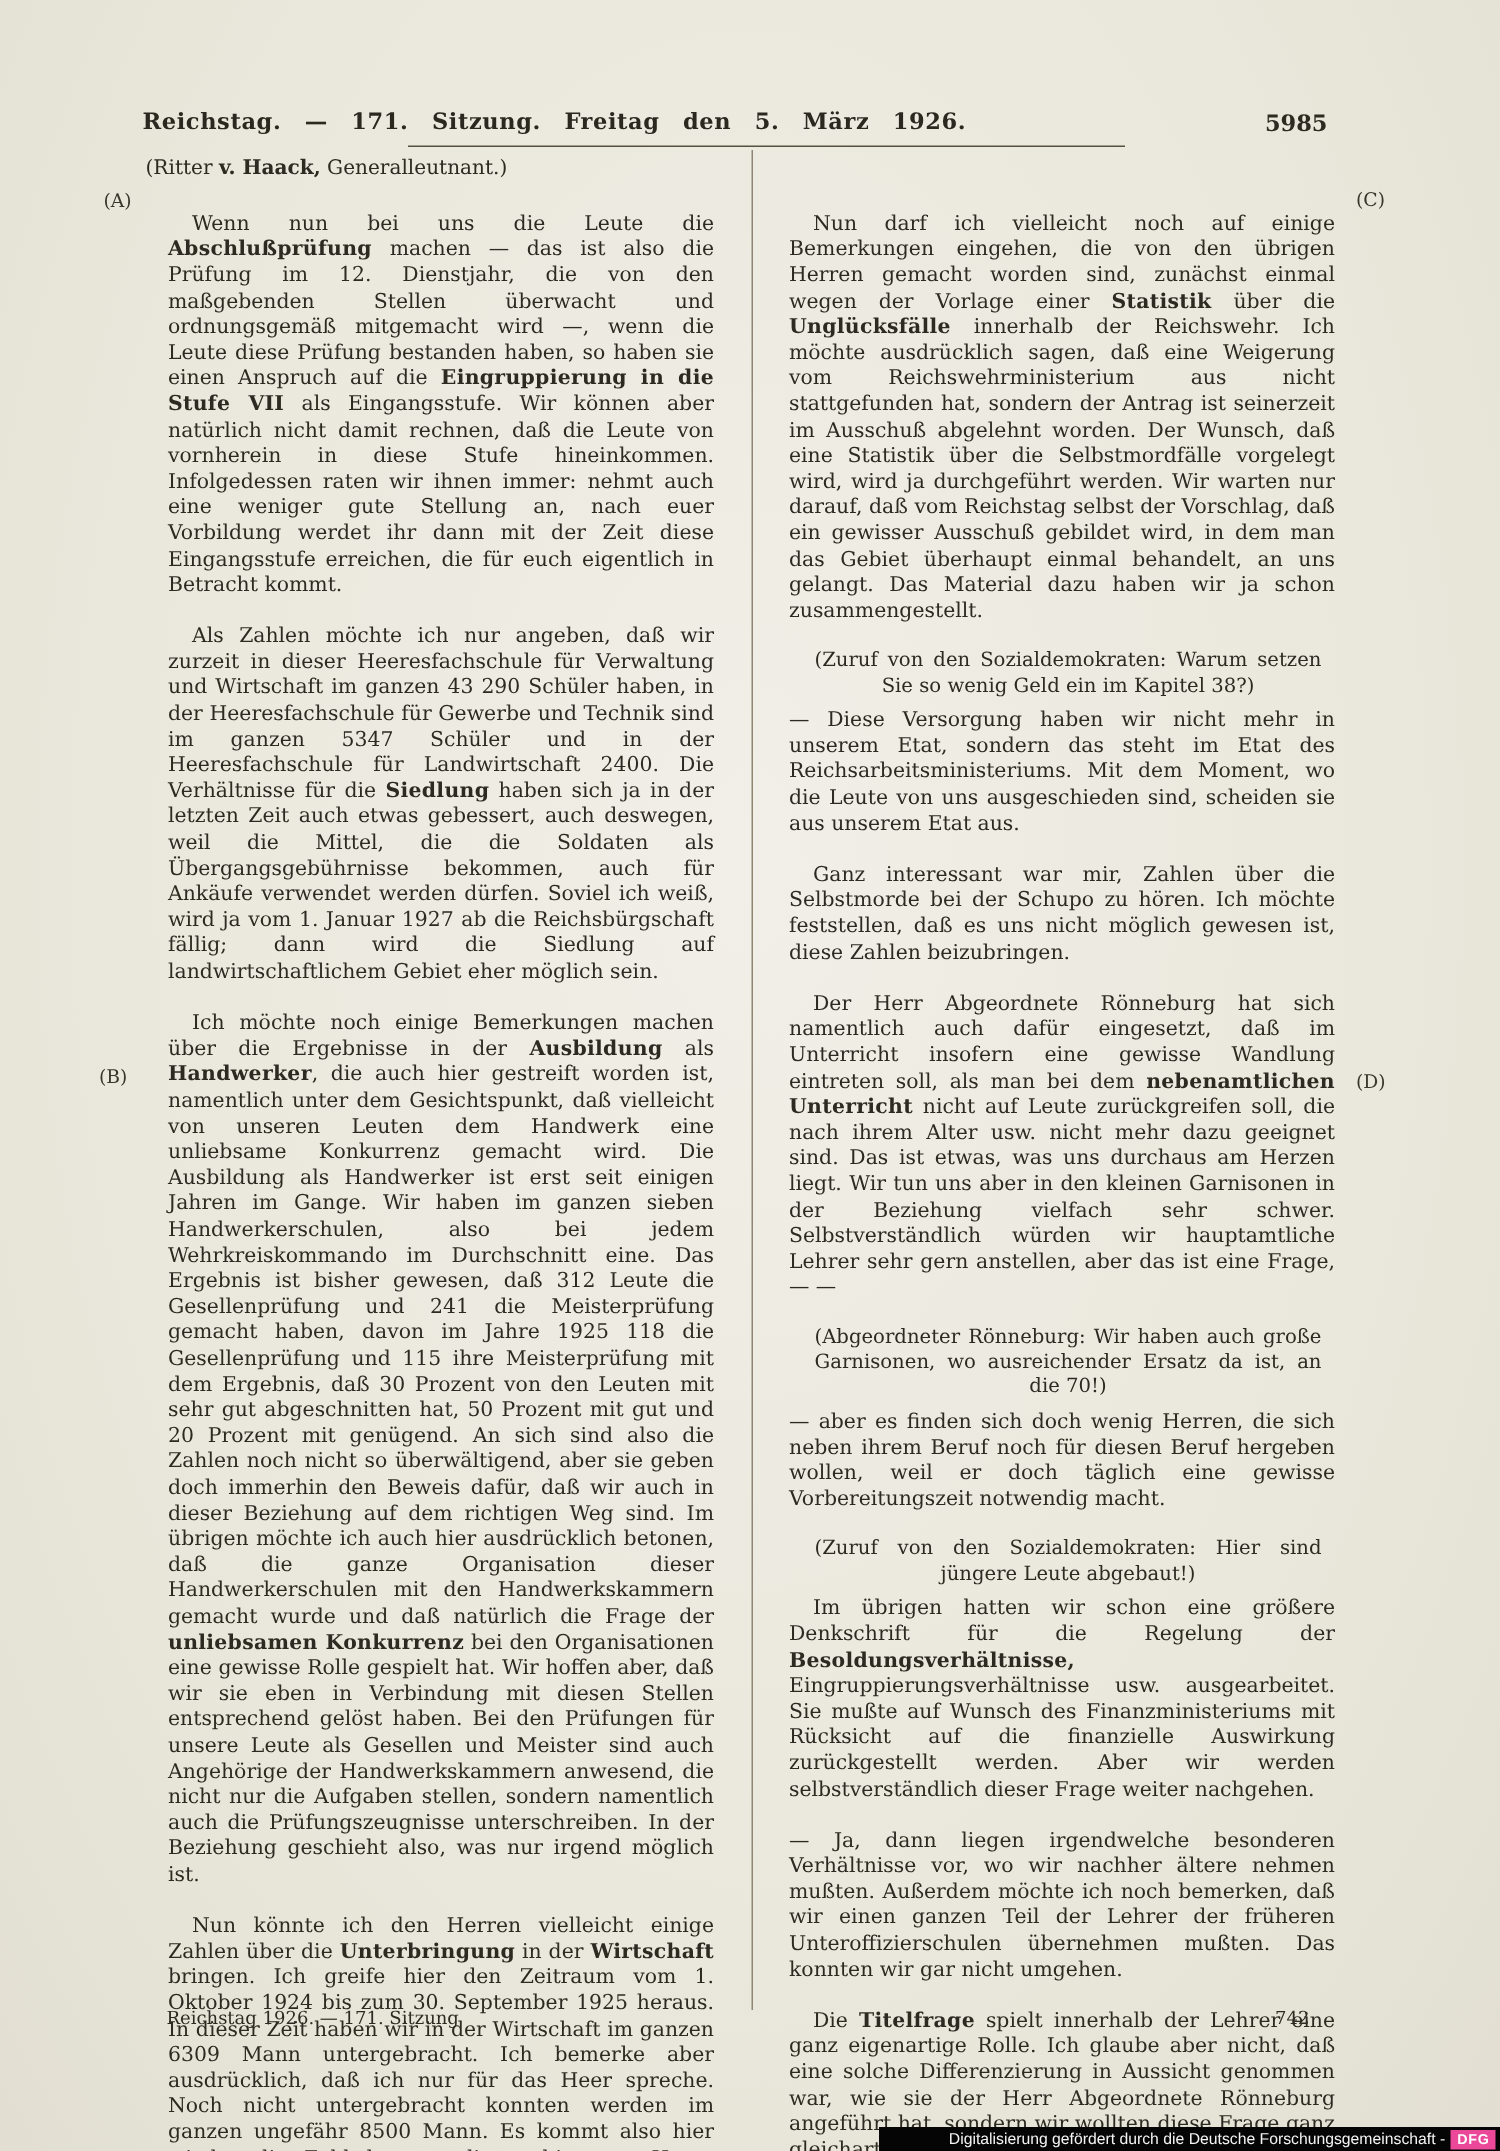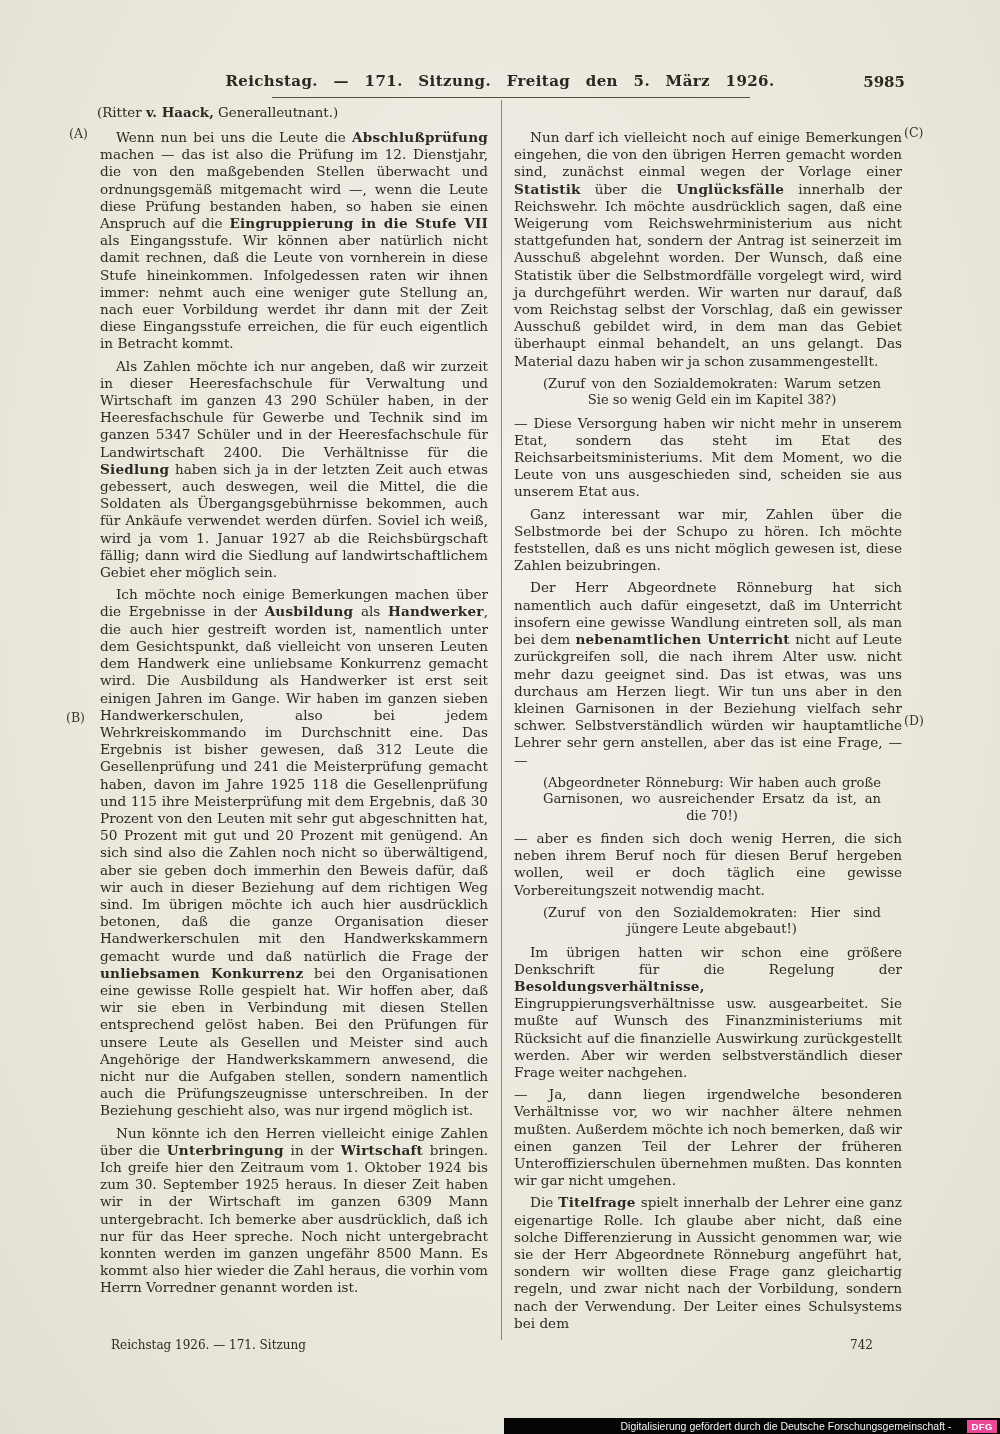--- a/index.html
+++ b/index.html
@@ -4,56 +4,56 @@
 <style>
   html,body{margin:0;padding:0;background:#dedbd2;}
   .page{
     position:relative;width:1000px;height:1434px;overflow:hidden;
     background:radial-gradient(ellipse at 50% 40%, #f1efe7 0%, #eae7dc 60%, #e2dfd2 100%);
     font-family:"DejaVu Serif","Liberation Serif",serif;
     color:#2d2a22;
   }
   .page-header{position:absolute;top:72px;left:95px;right:95px;height:22px;}
   .header-title{
-    position:absolute;left:0;right:0;text-align:center;
+    position:absolute;left:0;right:0;text-align:left;
     font-size:15px;font-weight:bold;letter-spacing:.4px;word-spacing:10px;color:#2b2820;
   }
-  .header-page-number{position:absolute;right:0;top:1px;font-size:15px;font-weight:bold;}
+  .header-page-number{position:absolute;right:20px;top:1px;font-size:15px;font-weight:bold;}
   .header-rule{position:absolute;top:97px;left:272px;width:478px;height:1px;background:#56503f;}
   .speaker-note{
     position:absolute;top:104px;left:97px;width:396px;
     font-size:13.4px;line-height:16px;
   }
   .column{position:absolute;top:124px;width:398px;font-size:13.6px;line-height:17.2px;}
   #col-left{left:95px;}
   #col-right{left:509px;}
   .column-divider{position:absolute;left:501px;top:100px;height:1240px;width:1px;background:#8d8672;}
-  .par{margin:5px;text-align:justify;text-indent:16px;hyphens:none;}
+  .par{margin:17px;text-align:justify;text-indent:16px;hyphens:none;}
   .par + .par{margin-top:4px;}
   .par.flush{text-indent:0;}
   .par.interjection{
     margin-left:34px;margin-right:26px;margin-top:6px;margin-bottom:6px;
     text-indent:0;font-size:13.1px;line-height:16.4px;
     text-align:justify;text-align-last:center;
   }
   .par b{font-weight:bold;letter-spacing:.2px;}
   .margin-mark{position:absolute;font-size:12.5px;color:#3a362c;}
   #mark-a{left:69px;top:126px;}
   #mark-b{left:66px;top:710px;}
   #mark-c{left:904px;top:125px;}
   #mark-d{left:904px;top:713px;}
   .page-footer{position:absolute;top:1338px;left:95px;right:95px;height:18px;font-size:12px;}
   .footer-left{position:absolute;left:16px;top:0;}
   .footer-page-number{position:absolute;left:755px;top:0;}
   .digitization-bar{
-    position:absolute;right:0;bottom:0;height:16px;width:496px;
+    position:absolute;right:0;bottom:0;height:16px;width:414px;
     background:#050505;color:#f4f4f4;
     display:flex;align-items:center;justify-content:flex-end;
     font-family:"Liberation Sans","DejaVu Sans",sans-serif;font-size:10.5px;
-    padding-right:3px;box-sizing:border-box;gap:16px;white-space:nowrap;
+    padding-right:3px;box-sizing:border-box;gap:4px;white-space:nowrap;
   }
   .dfg-badge{
     background:#ec4899;color:#ffffff;font-weight:bold;font-size:9.5px;
     padding:0 4px;line-height:13px;height:13px;display:inline-block;letter-spacing:.5px;
   }
 </style>
 </head>
 <body>
 
 <div class="page">

